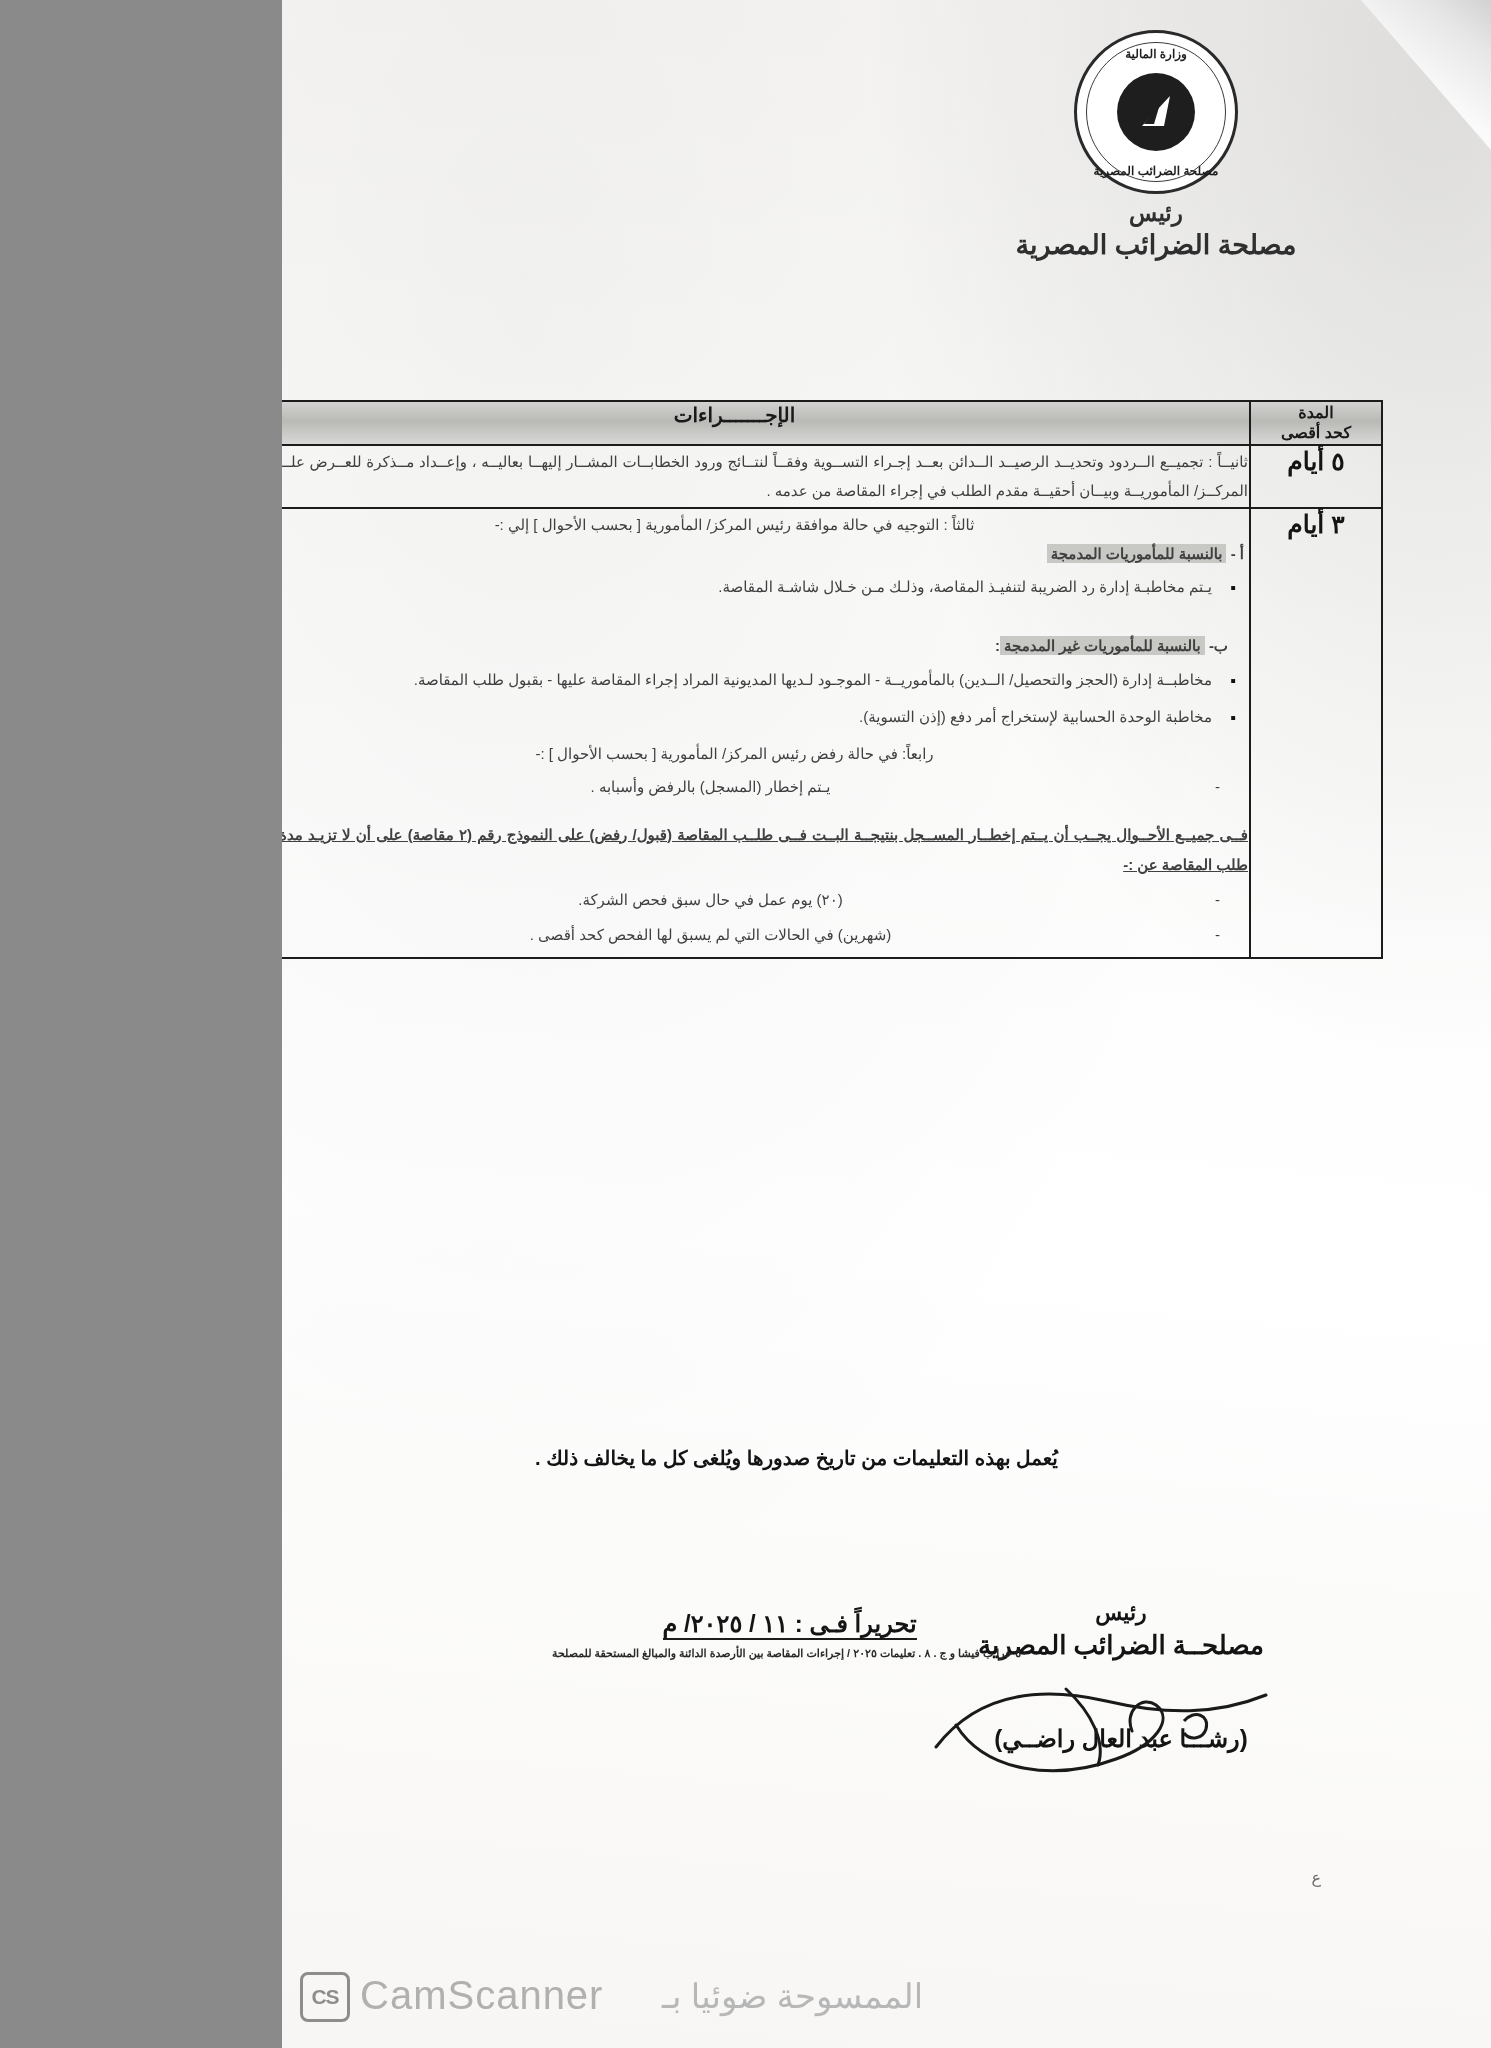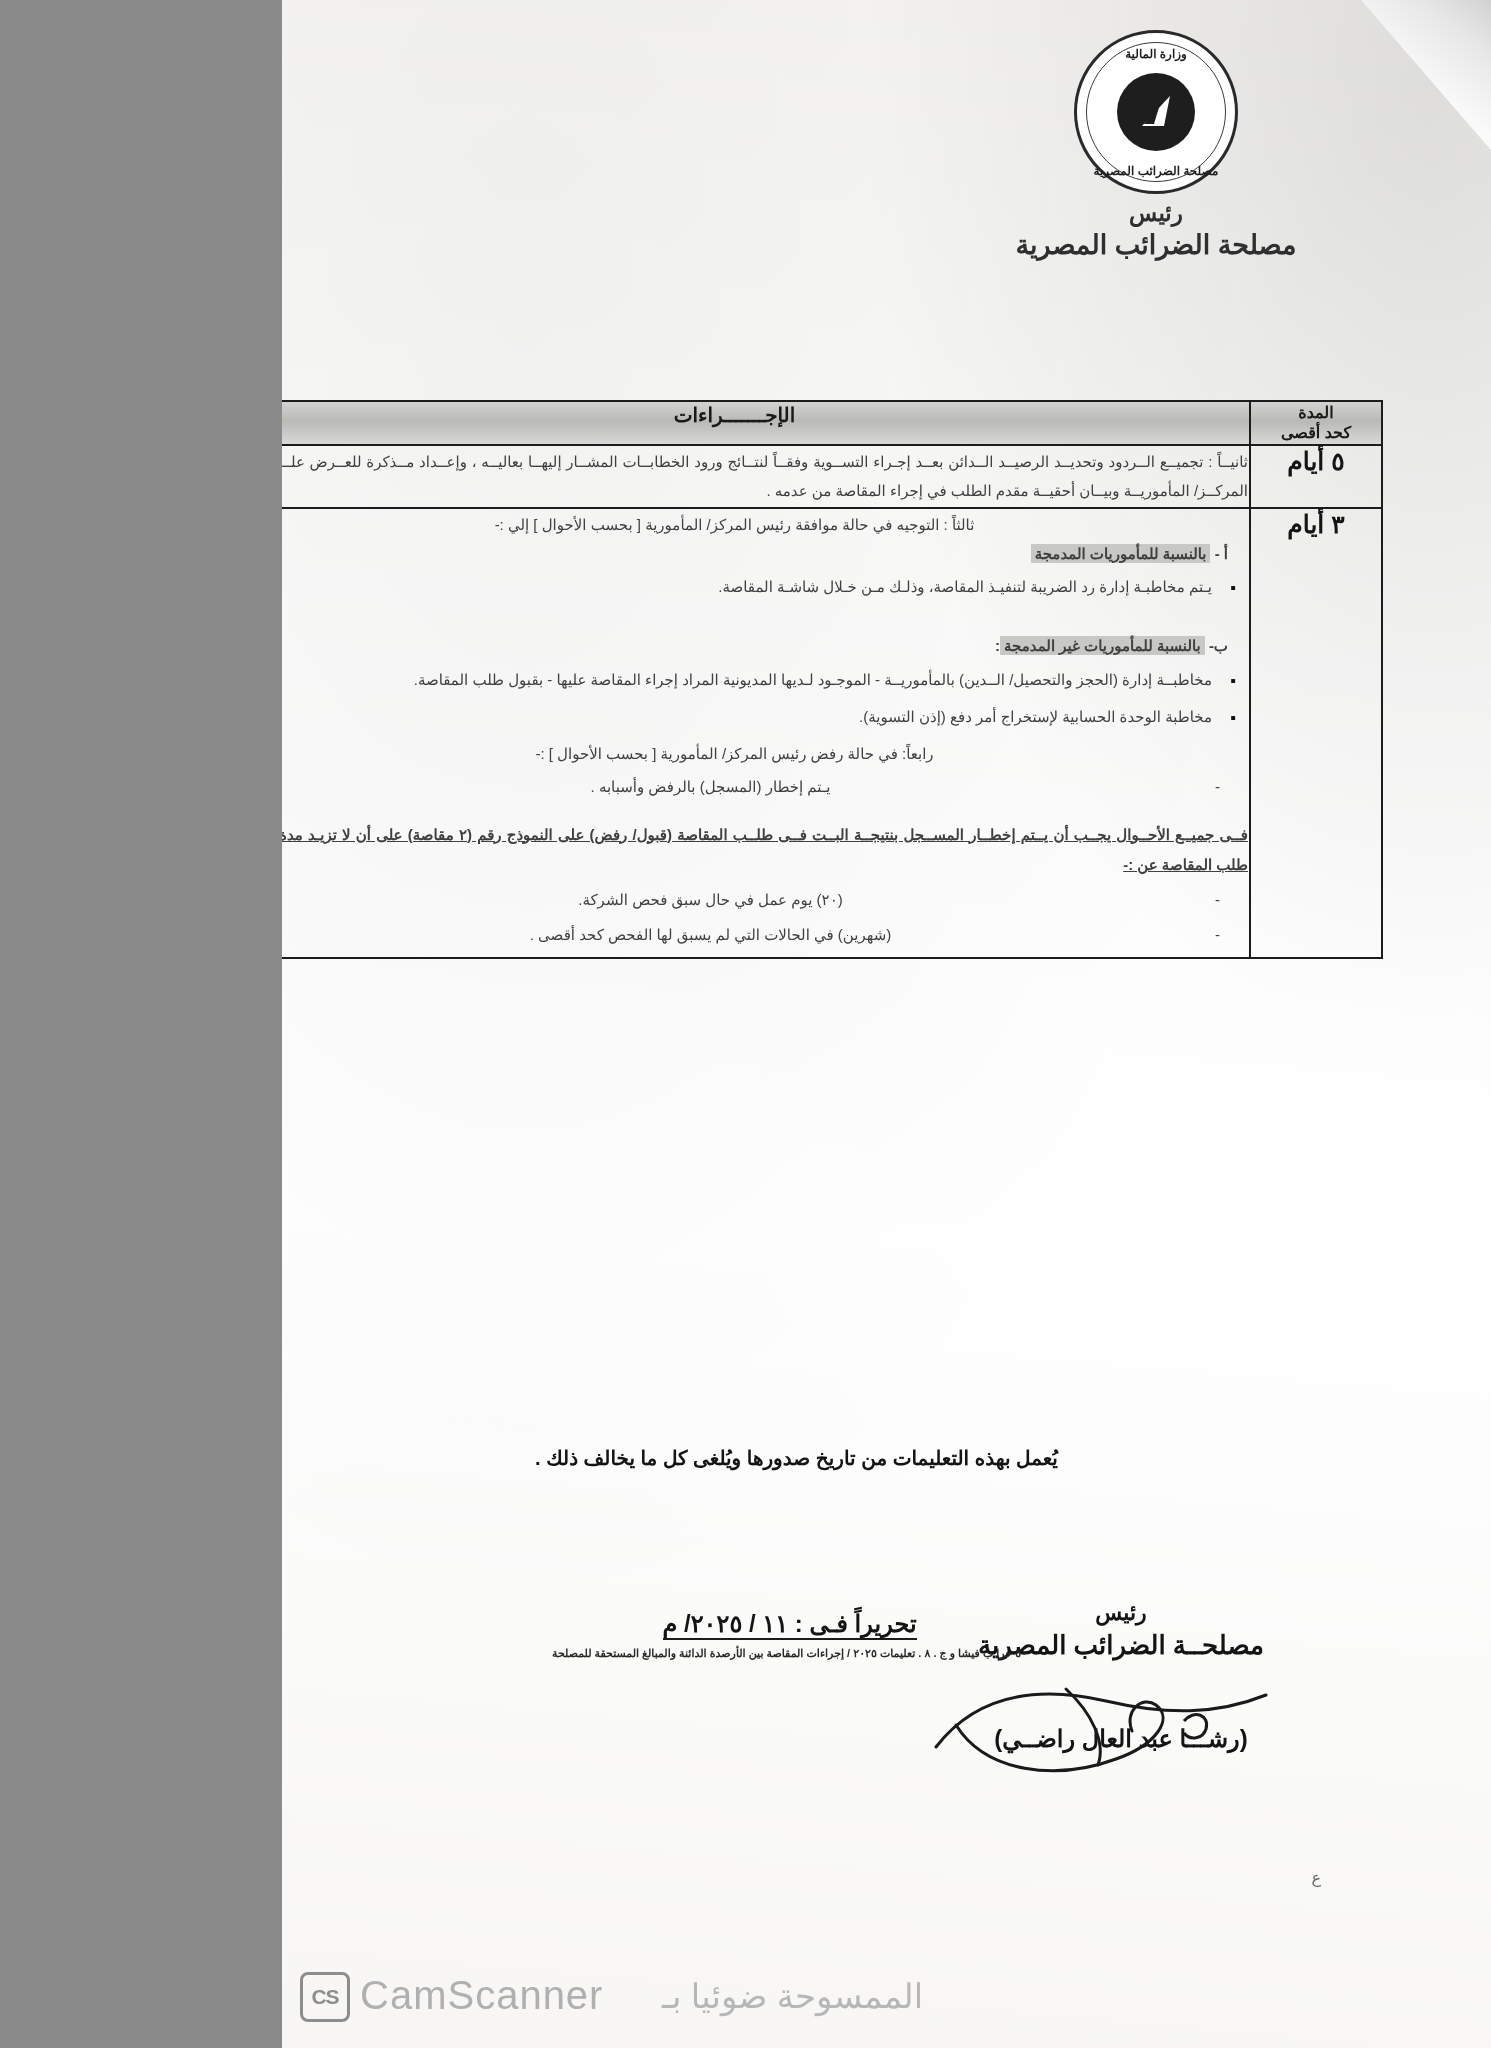--- a/index.html
+++ b/index.html
@@ -179,21 +179,21 @@
     padding-right: 24px;
     margin-bottom: 6px;
     line-height: 1.95;
   }
   .dash-list li::before {
     content: "-";
     position: absolute;
     right: 4px;
     top: 0;
   }
-  .indent-a { margin-right: 20px; }
+  .indent-a { margin-right: 4px; }
   .indent-b { margin-right: 20px; margin-top: 30px; }
   .center-ish { text-align: center; }
   .para-emph {
     font-weight: bold;
     margin-top: 18px;
     line-height: 2.05;
     text-align: justify;
   }
 
   

